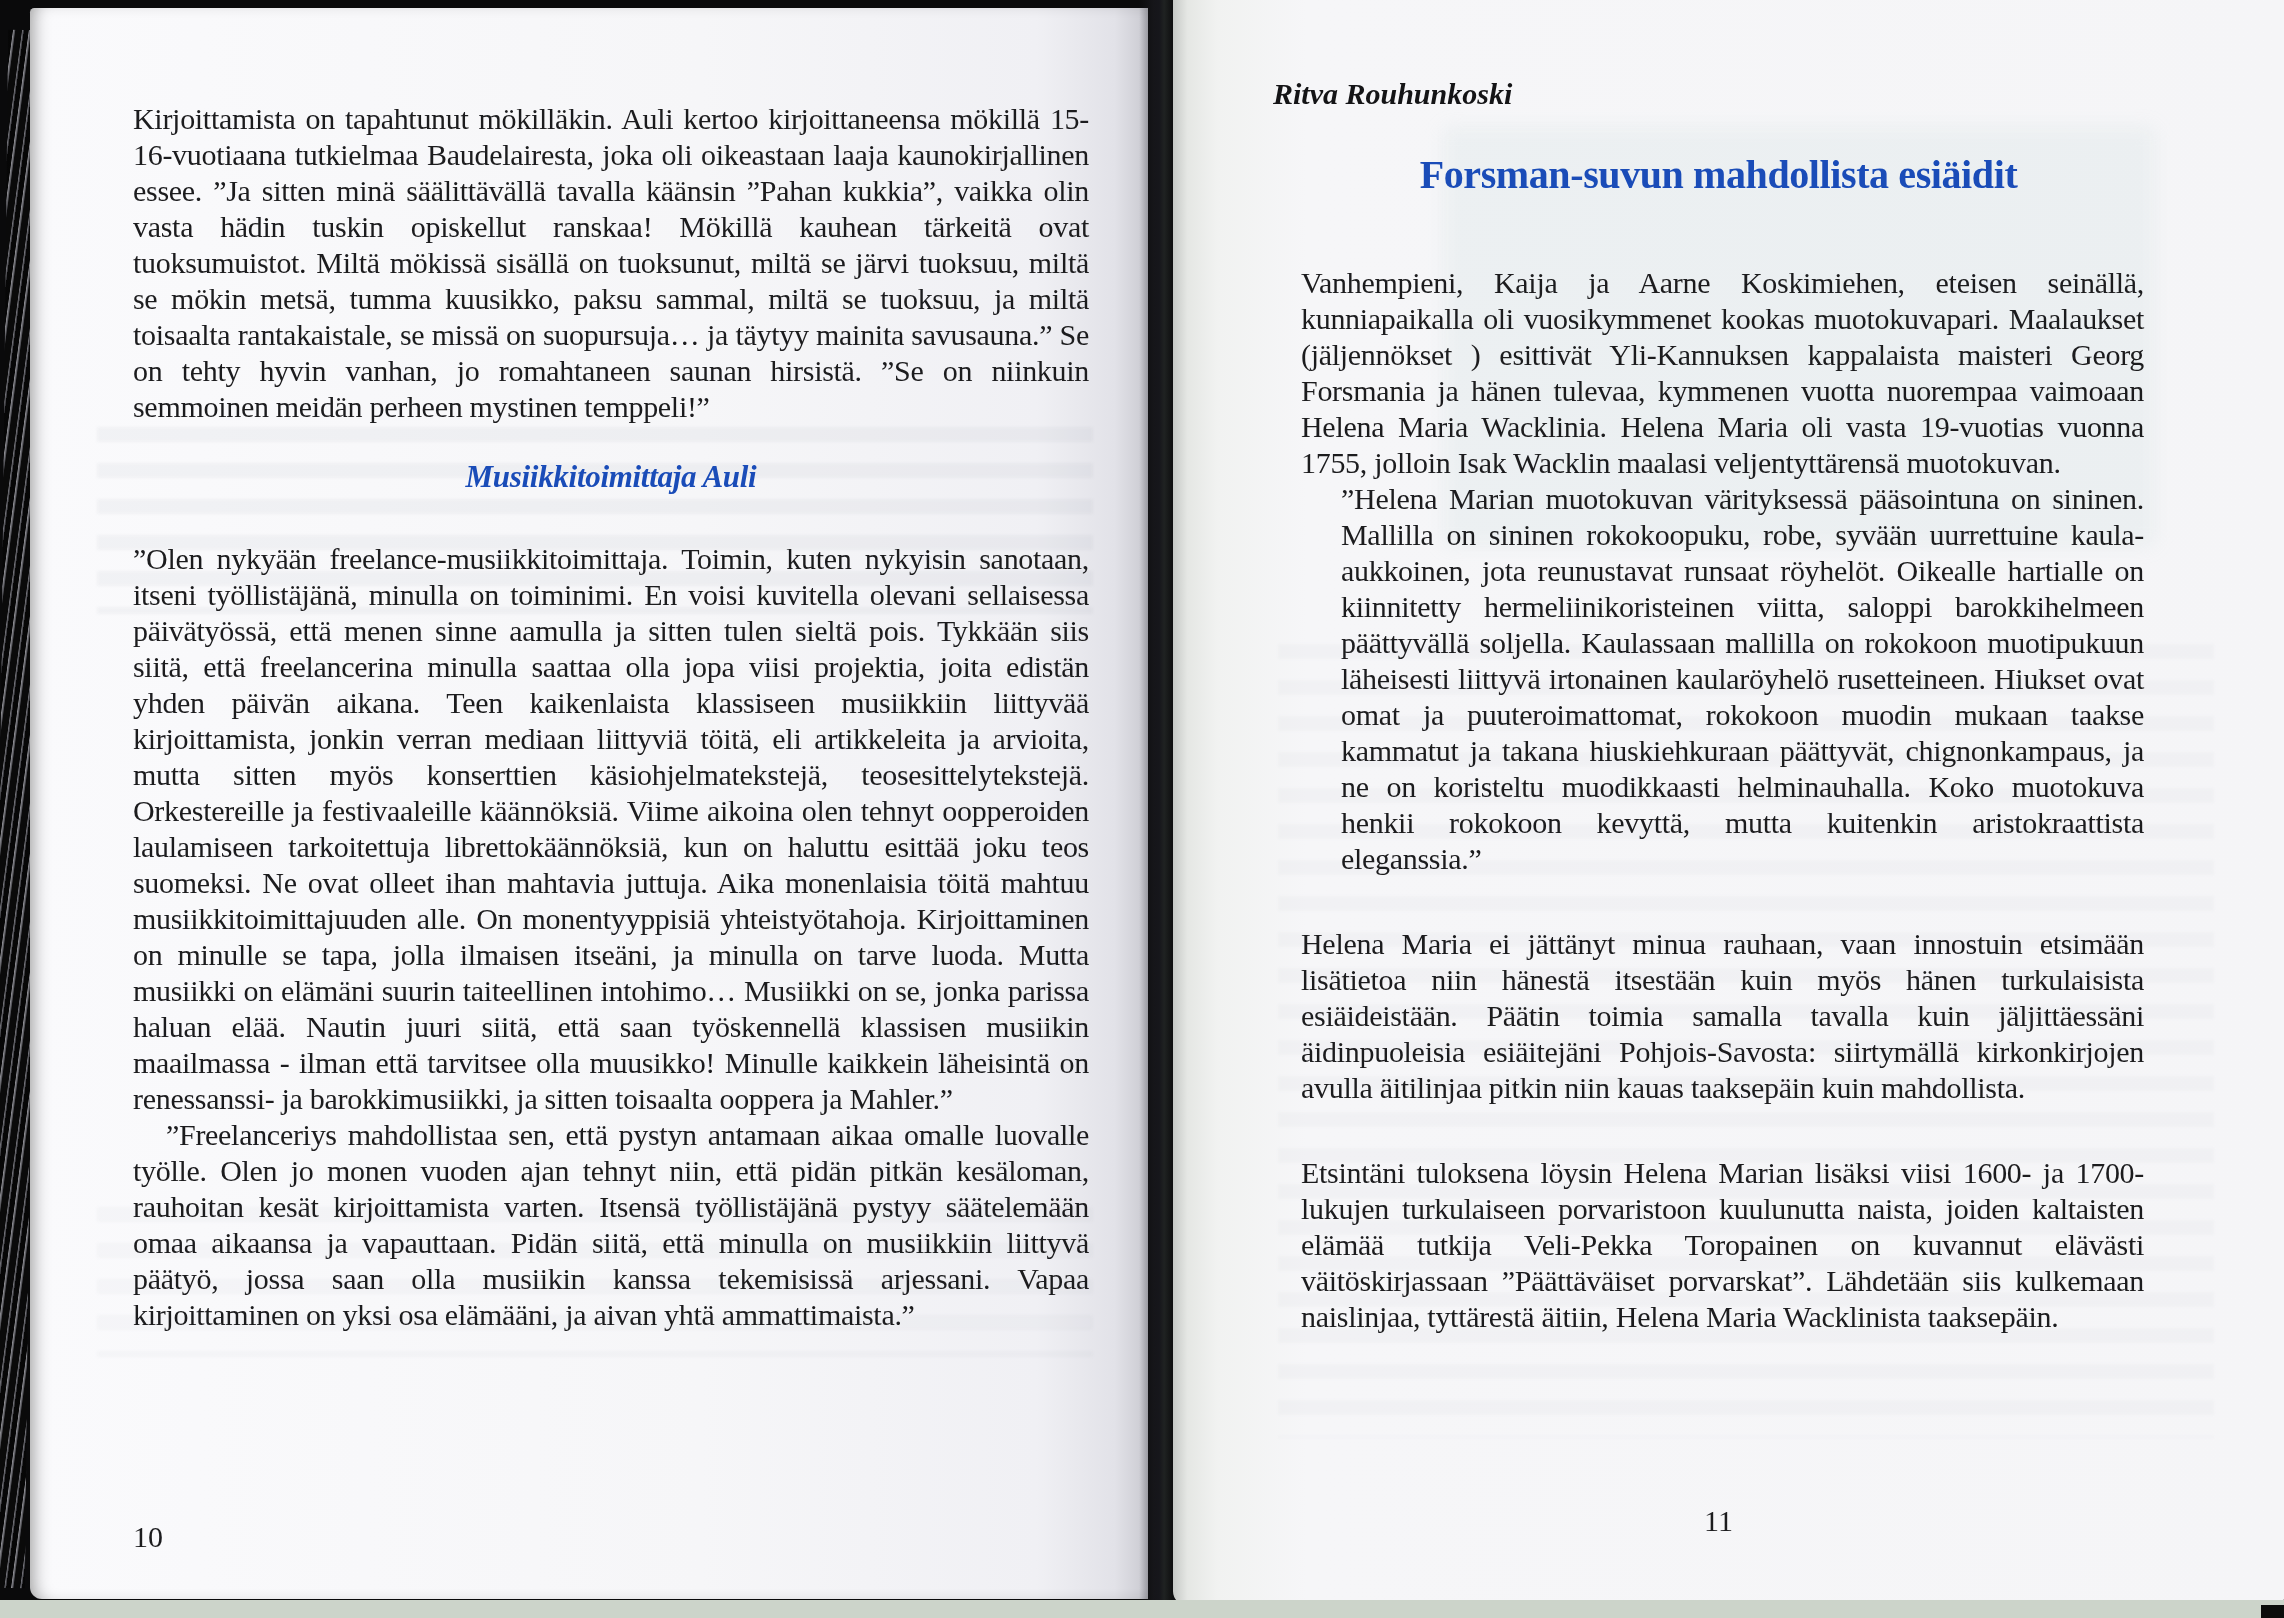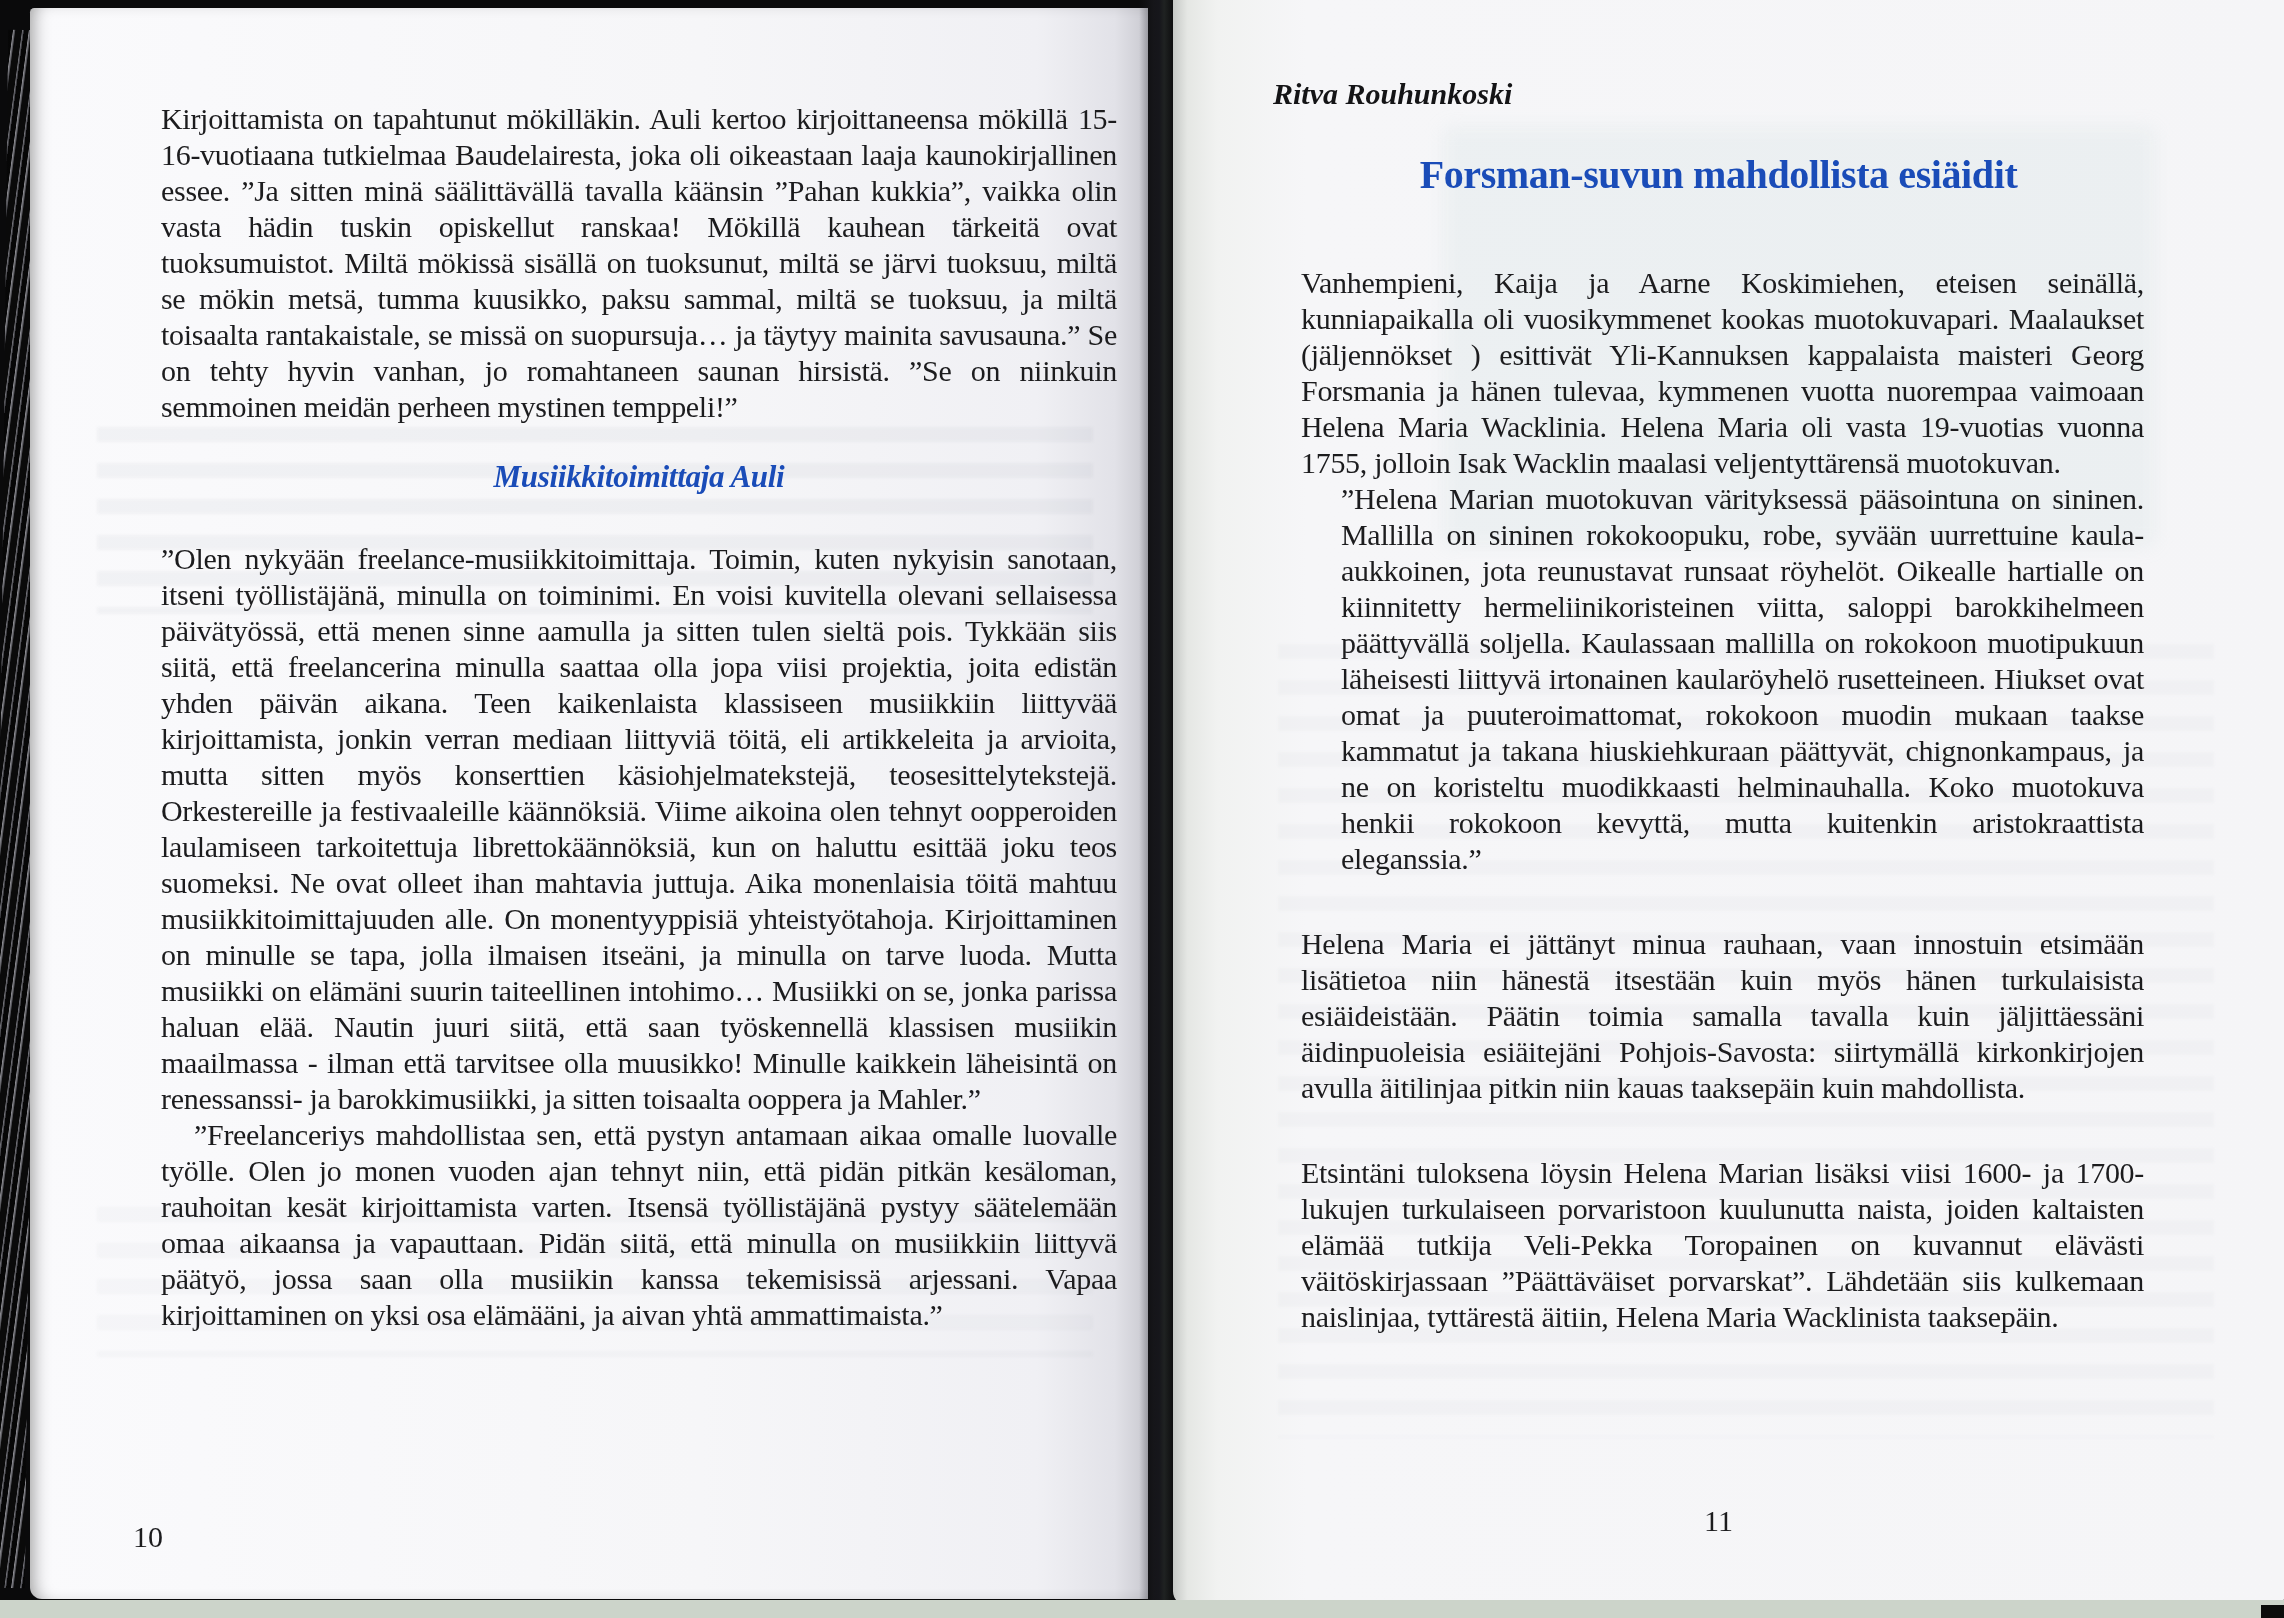--- a/index.html
+++ b/index.html
@@ -87,21 +87,21 @@
   .text-block {
     position: absolute;
     font-size: 30px;
     line-height: 36px;
     text-align: justify;
     letter-spacing: -0.3px;
     hyphens: auto;
   }
   .text-block p { margin: 0; }
 
-  .text-left  { left: 103px; top: 93px; width: 956px; margin-left: 28px; }
+  .text-left  { left: 103px; top: 93px; width: 956px; }
   .text-right { left: 128px; top: 265px; width: 843px; }
 
   .section-heading {
     margin: 34px 0 46px 0 !important;
     text-align: center;
     font-weight: bold;
     font-style: italic;
     font-size: 31px;
     color: #1a4cb8;
   }

